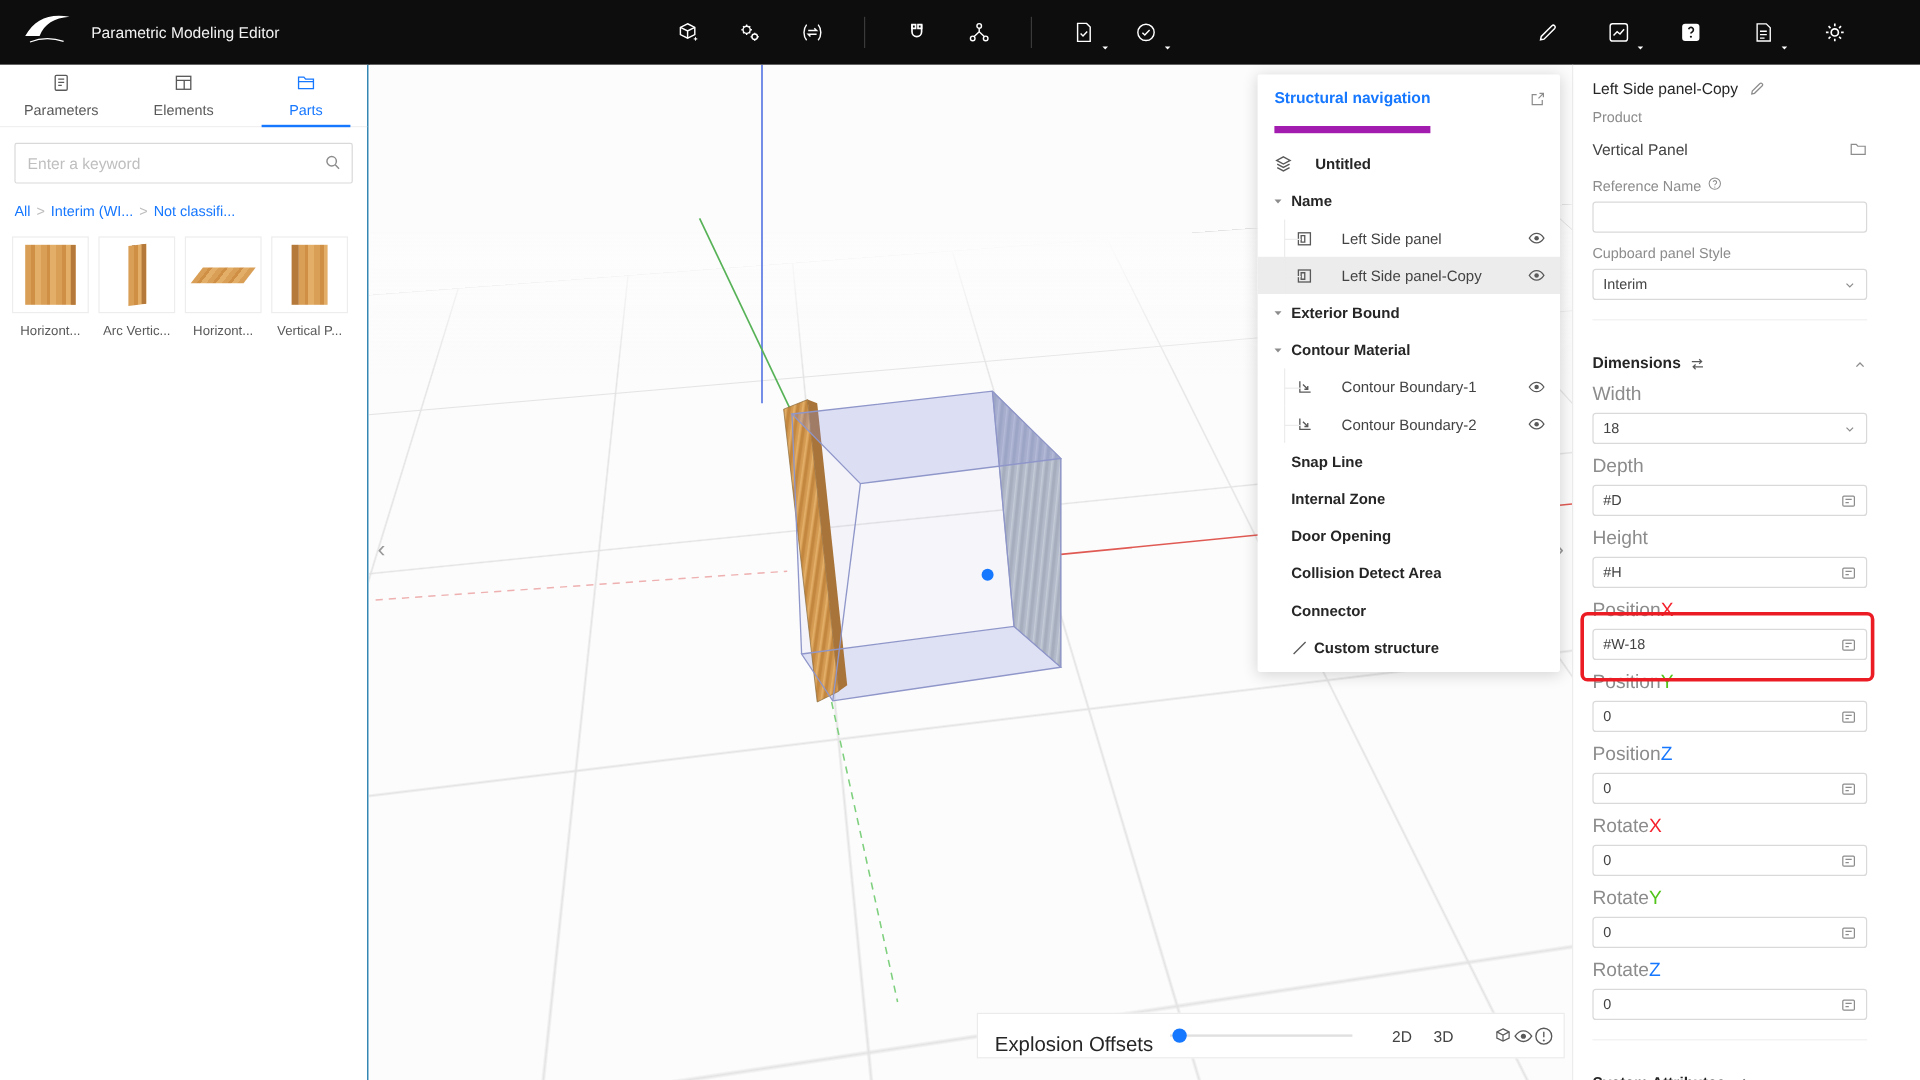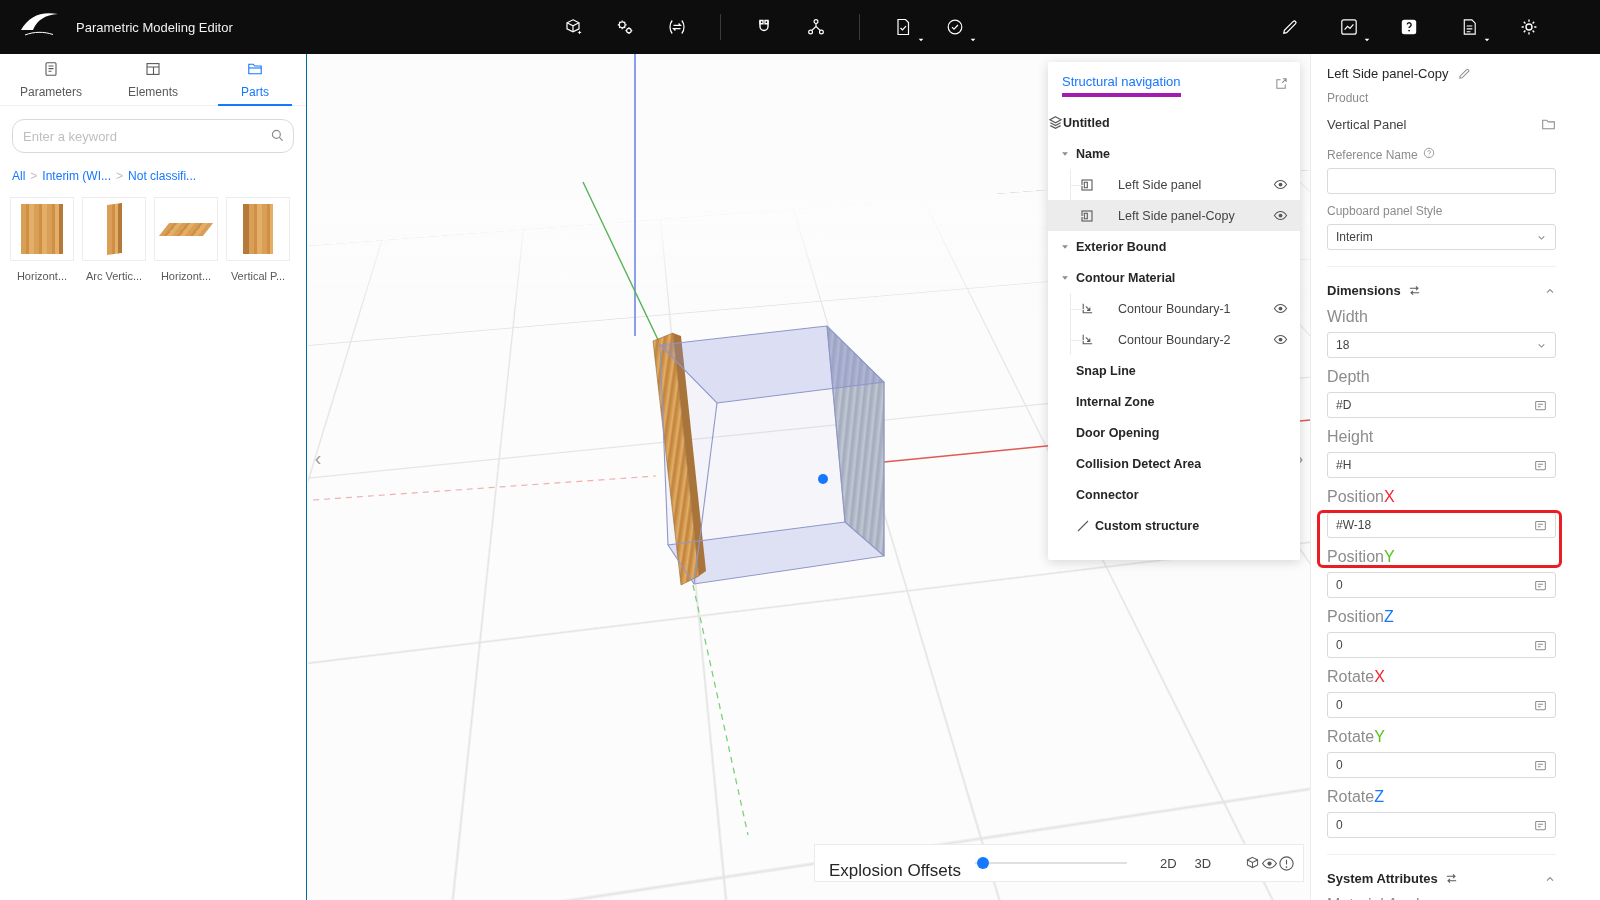--- a/index.html
+++ b/index.html
@@ -16,21 +16,21 @@
   .tcaret{position:absolute;right:-9px;bottom:-4px;display:flex}
   .topright{position:absolute;right:58px;top:0;height:54px;display:flex;align-items:center;gap:34px}
 
   
   .sidebar{position:absolute;left:0;top:54px;width:307px;height:846px;background:#fff;border-right:1px solid #0369a1}
   .tabs{display:flex;height:52px;border-bottom:1px solid #f0f0f0}
   .tab{flex:1;display:flex;flex-direction:column;align-items:center;justify-content:center;gap:5px;font-size:12px;color:#595959;cursor:pointer;position:relative}
   .tab.active{color:#1677ff}
   .tab.active::after{content:"";position:absolute;bottom:-1px;left:14%;width:72%;height:2px;background:#1677ff}
   .searchwrap{margin:13px 12px 0;position:relative}
-  .searchwrap input{width:100%;height:34px;border:1px solid #d9d9d9;border-radius:12px;padding:0 24px 0 10px;font-size:13px;color:#ef4444;outline:none;font-family:inherit}
+  .searchwrap input{width:100%;height:34px;border:1px solid #d9d9d9;border-radius:2px;padding:0 24px 0 10px;font-size:13px;color:#ef4444;outline:none;font-family:inherit}
   .searchwrap input::placeholder{color:#bfbfbf}
   .searchwrap .sicon{position:absolute;right:9px;top:9px;color:#8c8c8c}
   .breadcrumb{margin:16px 12px 0;font-size:12px;display:flex;gap:5px;align-items:center;white-space:nowrap;overflow:hidden}
   .crumb{color:#1677ff;cursor:pointer}
   .crumb-sep{color:#bfbfbf}
   .parts{margin:14px 6px 0;display:flex}
   .part{width:72px;display:flex;flex-direction:column;align-items:center}
   .thumb{width:64px;height:64px;border:1px solid #ededed;background:#fff;display:flex;align-items:center;justify-content:center;cursor:pointer;overflow:hidden}
   .part-label{margin-top:9px;font-size:11px;color:#595959;max-width:62px;overflow:hidden;white-space:nowrap}
   .wood{background:repeating-linear-gradient(90deg,#d99f56 0 5px,#cf9046 5px 8px,#e3ae68 8px 13px)}
@@ -57,25 +57,25 @@
   .slider .knob{position:absolute;left:2px;top:1px;width:12px;height:12px;border-radius:50%;background:#1677ff}
   .vdiv{width:1px;height:22px;background:#ededed;margin:0 12px}
   .viewbtns{display:flex;align-items:center}
   .vbtn{border:none;background:transparent;font-size:13px;color:#434343;font-weight:500;padding:6px 9px;cursor:pointer;font-family:inherit}
   .vibtn{border:none;background:transparent;width:32px;height:30px;display:flex;align-items:center;justify-content:center;color:#595959;cursor:pointer}
 
   
   .structnav{position:absolute;left:1048px;top:62px;width:252px;height:498px;background:#fff;border-radius:2px;
     box-shadow:0 2px 12px rgba(0,0,0,.16);overflow:hidden;z-index:20}
   .snav-head{display:flex;justify-content:space-between;align-items:flex-start;padding:12px 12px 6px 14px}
-  .snav-title{font-size:13px;color:#1677ff;font-weight:400;padding-bottom:4px;border-bottom:4px solid #a21caf;cursor:pointer}
+  .snav-title{font-size:13px;color:#1677ff;font-weight:700;padding-bottom:16px;border-bottom:6px solid #a21caf;cursor:pointer}
   .snav-expand{color:#8c8c8c;cursor:pointer;margin-top:2px}
   .tree{padding-top:4px}
   .tree-row{height:31px;display:flex;align-items:center;font-size:12.5px;color:#262626;cursor:pointer;position:relative;padding-right:12px}
-  .tree-row.root{gap:0;font-weight:700}
+  .tree-row.root{padding-left:14px;gap:19px;font-weight:700}
   .tree-row.group{padding-left:11px;gap:5px;font-weight:700}
   .tree-row.leaf{padding-left:32px;gap:24px;font-weight:400;color:#434343}
   .tree-row.leaf::before{content:"";position:absolute;left:22px;top:0;bottom:0;width:1px;background:#ececec}
   .tree-row.leaf::after{content:"";position:absolute;left:22px;top:50%;width:14px;height:1px;background:#ececec}
   .tree-row.selected{background:#ececec}
   .tree-row .tcar{width:12px;display:flex;justify-content:center;color:#8c8c8c}
   .tree-row .ticn{display:flex;color:#595959}
   .tree-row .eye{margin-left:auto;display:flex;color:#595959;cursor:pointer}
   .tree-row .tlabel{white-space:nowrap;overflow:hidden;text-overflow:ellipsis}
 
@@ -84,21 +84,21 @@
     padding:12px 44px 0 16px;overflow:hidden}
   .props-head{display:flex;align-items:center;gap:9px;margin-bottom:8px}
   .props-title{font-size:13px;color:#262626;font-weight:500}
   .pencil{color:#8c8c8c;display:flex;cursor:pointer}
   .plabel{font-size:12px;color:#8c8c8c;margin:10px 0 6px;display:flex;align-items:center;gap:5px}
   .prow{display:flex;align-items:center;justify-content:space-between;font-size:13px;color:#434343;height:26px}
   .prow .picon{color:#8c8c8c;display:flex;cursor:pointer}
   .pinput{width:100%;height:26px;border:1px solid #d9d9d9;border-radius:3px;padding:0 8px;font-size:12px;color:#434343;outline:none;font-family:inherit;background:#fff}
   .pselect,.finput{height:26px;border:1px solid #d9d9d9;border-radius:3px;display:flex;align-items:center;justify-content:space-between;padding:0 8px;font-size:12px;color:#434343;background:#fff;cursor:pointer}
   .ficon,.scaret{color:#8c8c8c;display:flex}
-  .section-head{display:flex;align-items:center;gap:7px;margin-top:16px;padding-top:16px;border-top:1px solid #f0f0f0;font-size:13px;font-weight:700;color:#262626}
+  .section-head{display:flex;align-items:flex-end;gap:7px;margin-top:16px;padding-top:28px;border-top:1px solid #f0f0f0;font-size:13px;font-weight:700;color:#262626}
   .section-head .hicon{color:#595959;display:flex;cursor:pointer}
   .section-head .chev{margin-left:auto;color:#8c8c8c;display:flex;cursor:pointer}
   .field{margin-top:10px}
   .flabel{font-size:16px;color:#8c8c8c;margin-bottom:6px}
   .axis-X{color:#f5222d}.axis-Y{color:#52c41a}.axis-Z{color:#1677ff}
 
   .annotation{position:absolute;border:3px solid #ec1c24;border-radius:6px;z-index:60;pointer-events:none}
 </style>
 </head>
 <body>

